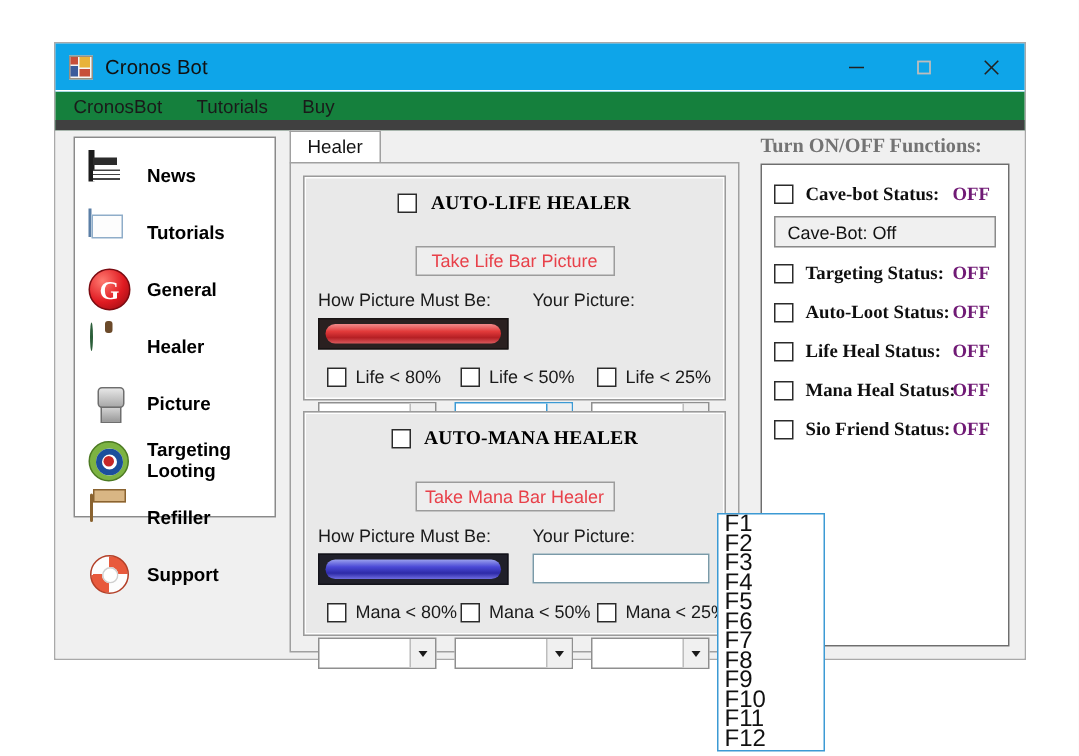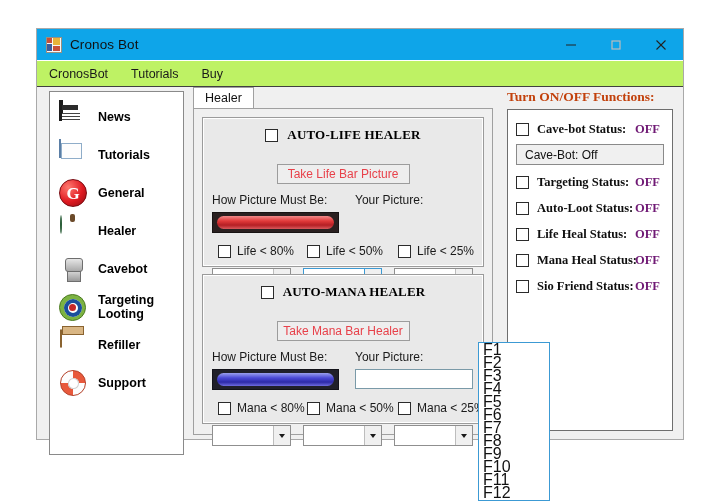--- a/index.html
+++ b/index.html
@@ -49,41 +49,41 @@
   }
   .wc {
     width: 45px; height: 32px;
     display: flex; align-items: center; justify-content: center;
     color: #222; font-size: 13px; background: transparent;
   }
   .wc svg { display: block; }
   
   #menubar {
     height: 26px;
-    background: #bef264;
+    background: #15803d;
     display: flex; align-items: center;
     padding-left: 12px;
-    border-bottom: 1px solid #404040;
+    border-bottom: 7px solid #404040;
   }
   .menu-item {
     font-size: 12.5px; color: #1a1a1a;
     padding: 3px 11px 3px 0px; margin-right: 12px;
     white-space: nowrap;
   }
   
   #client {
     position: absolute;
     left: 0; top: 58px; right: 0; bottom: 0;
     background: #f0f0f0;
   }
   
   #sidebar {
     position: absolute;
     left: 12px; top: 4px;
-    width: 135px; height: 364px;
+    width: 135px; height: 254px;
     background: #ffffff;
     border: 1px solid #8a8a8a;
     padding-top: 6px;
   }
   .side-item {
     display: flex; align-items: center;
     height: 38px; padding-left: 9px;
   }
   .side-icon {
     width: 30px; height: 30px;
@@ -345,21 +345,21 @@
   }
   
   #right {
     position: absolute;
     left: 466px; top: 0px;
     width: 170px; height: 348px;
   }
   #right-title {
     position: absolute; left: 4px; top: 2px;
     font-size: 13.5px; font-weight: bold;
-    color: #c2410c;
+    color: #737373;
     font-family: "Liberation Serif", serif;
     white-space: nowrap;
   }
   #right-box {
     position: absolute; left: 4px; top: 22px;
     width: 166px; height: 322px;
     background: #ffffff;
     border: 1px solid #6e6e6e;
     padding-top: 6px;
   }
@@ -448,21 +448,21 @@
             <span class="ico-general"></span>
           </span>
         <span class="side-label">General</span>
       </div>
       <div class="side-item">
         <span class="side-icon"><span class="ico-healer"></span></span>
         <span class="side-label">Healer</span>
       </div>
       <div class="side-item">
         <span class="side-icon"><span class="ico-cavebot"></span></span>
-        <span class="side-label">Cavebot</span>
+        <span class="side-label">Picture</span>
       </div>
       <div class="side-item">
         <span class="side-icon">
             <span class="ico-target"></span>
           </span>
         <span class="side-label">Targeting
 Looting</span>
       </div>
       <div class="side-item">
         <span class="side-icon"><span class="ico-refiller"></span></span>

